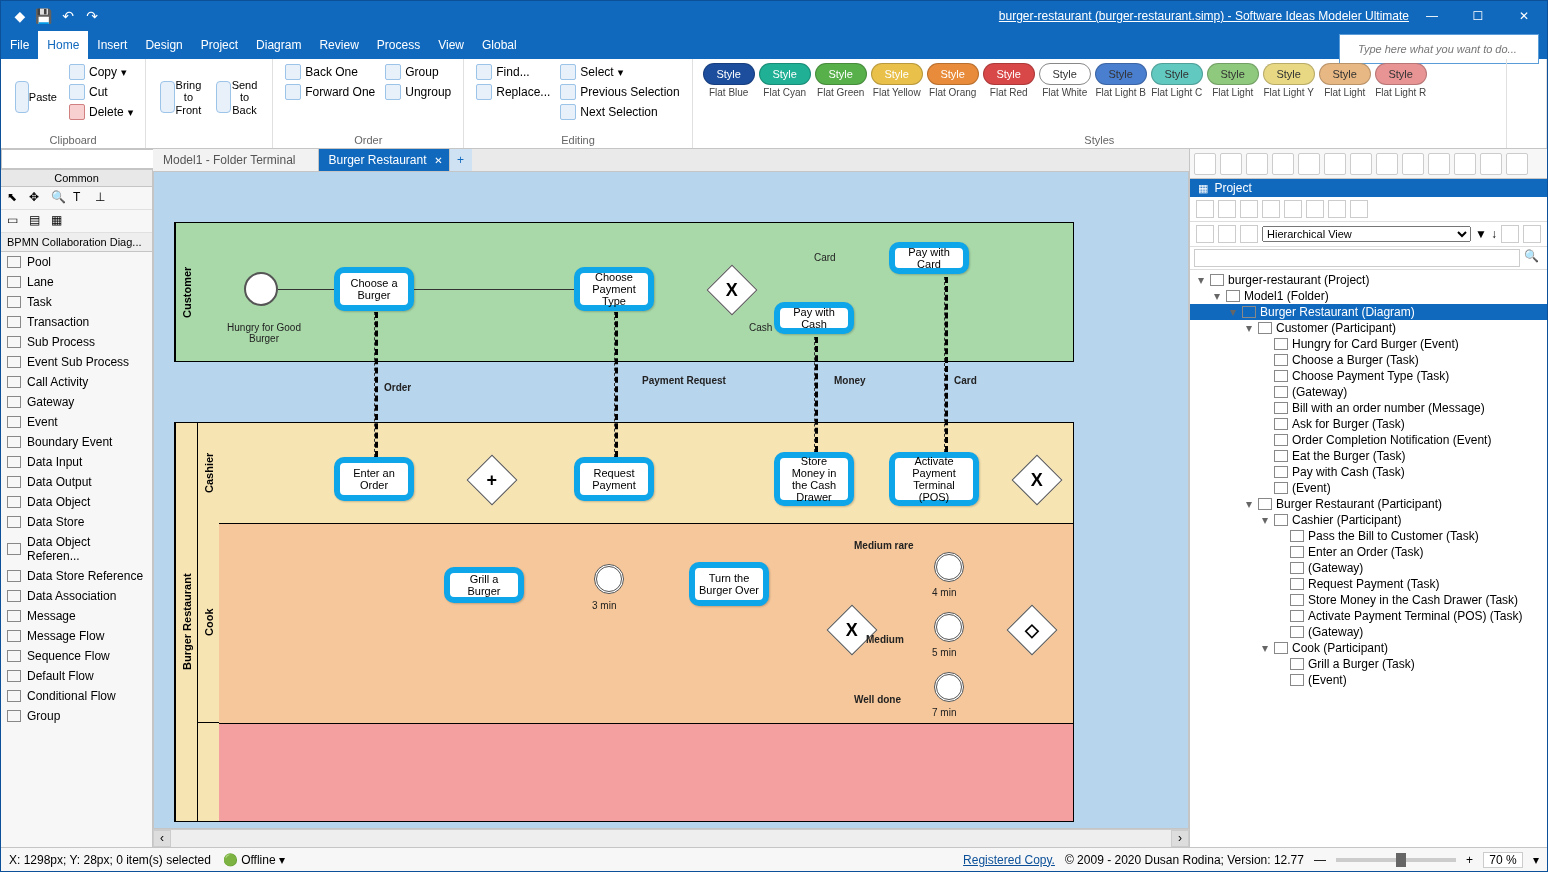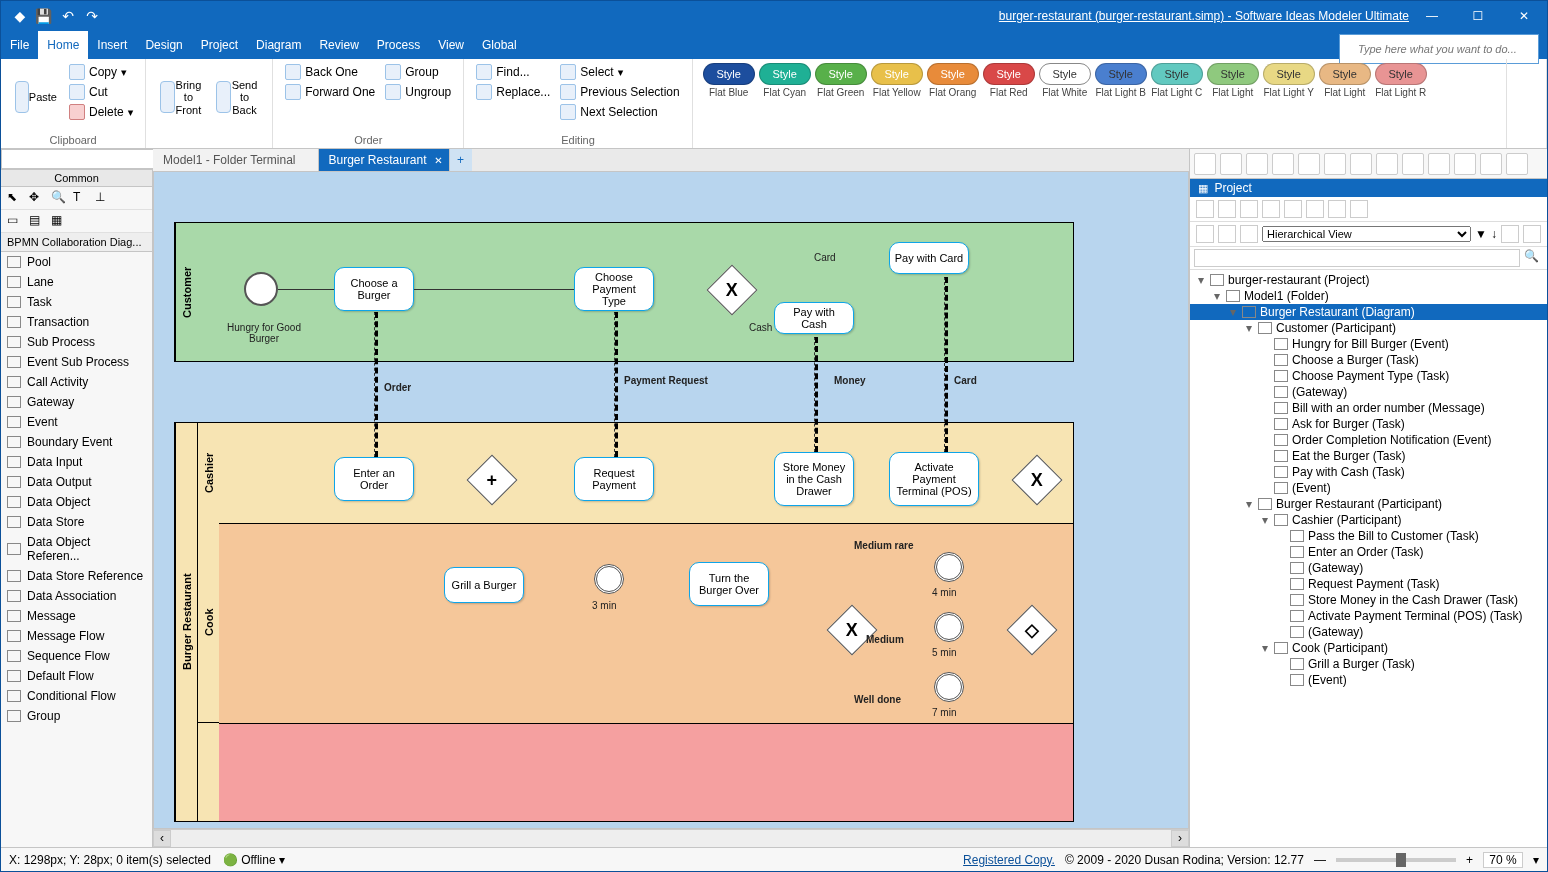--- a/index.html
+++ b/index.html
@@ -44,21 +44,21 @@
 .canvas-area { flex:1; display:flex; flex-direction:column; background:#eaeaea; }
 .doctabs { display:flex; background:#eaeaea; height:22px; align-items:stretch; }
 .doctab { padding:0 22px 0 10px; display:flex; align-items:center; position:relative; border-right:1px solid #c5c5c5; font-size:11px; cursor:pointer; }
 .doctab.inactive { background:#f2f2f2; color:#555; }
 .doctab.active { background:#1169be; color:#fff; }
 .doctab .close { position:absolute; right:6px; font-size:10px; }
 .doctabs .plus { width:22px; display:flex; align-items:center; justify-content:center; color:#1169be; background:#cfe2f3; cursor:pointer; }
 .canvas { flex:1; position:relative; overflow:hidden; background:#b8d5ee; border:1px solid #c5c5c5; }
 .pool { position:absolute; border:1px solid #000; }
 .lane-label { position:absolute; left:0; top:0; bottom:0; width:22px; writing-mode:vertical-rl; transform:rotate(180deg); display:flex; align-items:center; justify-content:center; font-size:11px; font-weight:bold; border-right:1px solid #000; }
-.task { position:absolute; background:#fff; border:1px solid #0ea5e9; border-radius:10px; box-shadow:1px 1px 2px rgba(0,0,0,0.2); display:flex; align-items:center; justify-content:center; text-align:center; font-size:11px; padding:4px; }
+.task { position:absolute; background:#fff; border:6px solid #0ea5e9; border-radius:10px; box-shadow:1px 1px 2px rgba(0,0,0,0.2); display:flex; align-items:center; justify-content:center; text-align:center; font-size:11px; padding:4px; }
 .event { position:absolute; width:34px; height:34px; border:2px solid #555; border-radius:50%; background:#fff; }
 .gateway { position:absolute; width:36px; height:36px; background:#fff; border:1px solid #555; transform:rotate(45deg); display:flex; align-items:center; justify-content:center; }
 .gateway span { transform:rotate(-45deg); font-weight:bold; font-size:18px; }
 .timer { position:absolute; width:30px; height:30px; border:3px double #555; border-radius:50%; background:#fff; }
 .flow-label { position:absolute; font-size:10px; color:#222; }
 .arrow { position:absolute; border-top:1px solid #333; }
 .arrow.v { border-top:none; border-left:1px solid #333; }
 .arrow.dashed { border-style:dashed; }
 .rightpanel { width:358px; border-left:1px solid #c5c5c5; display:flex; flex-direction:column; background:#fff; }
 .righttop { height:30px; display:flex; align-items:center; gap:4px; padding:0 4px; border-bottom:1px solid #c5c5c5; background:#f7f7f7; overflow:hidden; }
@@ -229,20 +229,21 @@
             <div class="stylelbl">Flat White</div>
             <div class="stylelbl">Flat Light B</div>
             <div class="stylelbl">Flat Light C</div>
             <div class="stylelbl">Flat Light</div>
             <div class="stylelbl">Flat Light Y</div>
             <div class="stylelbl">Flat Light</div>
             <div class="stylelbl">Flat Light R</div>
           </div>
         </div>
       </div>
+    <div class="lbl">Styles</div>
   </div>
   <div class="rgroup" style="width:40px;">
     <div class="body">
         <div class="smallcol">
       <span class="ic" style="width:20px;height:20px;"></span>
       <span class="ic" style="width:20px;height:20px;"></span>
     </div>
       </div>
       <div class="lbl">&nbsp;</div>
   </div>
@@ -387,21 +388,21 @@
       <div class="task" style="left:420px;top:95px;width:80px;height:44px;">Choose Payment Type</div>
       <div class="gateway" style="left:560px;top:100px;">
           <span>X</span>
         </div>
       <div class="task" style="left:620px;top:130px;width:80px;height:32px;">Pay with Cash</div>
       <div class="task" style="left:735px;top:70px;width:80px;height:32px;">Pay with Card</div>
       <div class="flow-label" style="left:660px;top:80px;">Card</div>
       <div class="flow-label" style="left:595px;top:150px;">Cash</div>
 
       <div class="flow-label" style="left:230px;top:210px;font-weight:bold;">Order</div>
-      <div class="flow-label" style="left:470px;top:203px;font-weight:bold;text-align:center;">Payment Request</div>
+      <div class="flow-label" style="left:488px;top:203px;font-weight:bold;text-align:center;">Payment Request</div>
       <div class="flow-label" style="left:680px;top:203px;font-weight:bold;">Money</div>
       <div class="flow-label" style="left:800px;top:203px;font-weight:bold;">Card</div>
 
       <div class="pool" style="left:20px;top:250px;width:900px;height:400px;background:#f7e4b3;">
         <div class="lane-label">Burger Restaurant</div>
         <div style="position:absolute;left:22px;top:0;bottom:0;width:22px;writing-mode:vertical-rl;transform:rotate(180deg);border-right:1px solid #000;">
         </div>
         <div style="position:absolute;left:22px;top:0;width:22px;height:100px;writing-mode:vertical-rl;transform:rotate(180deg);display:flex;align-items:center;justify-content:center;font-size:11px;font-weight:bold;border-right:1px solid #000;">Cashier</div>
         <div style="position:absolute;left:22px;top:100px;width:22px;height:200px;writing-mode:vertical-rl;transform:rotate(180deg);display:flex;align-items:center;justify-content:center;font-size:11px;font-weight:bold;border-right:1px solid #000;border-top:1px solid #000;">Cook</div>
         <div style="position:absolute;left:44px;top:100px;right:0;height:200px;background:#f5c79a;border-top:1px solid #000;"></div>
@@ -512,21 +513,21 @@
           <span>Burger Restaurant (Diagram)</span>
         </div>
         <div class="node" style="padding-left: 54px;">
           <span class="exp">▾</span>
           <span class="ic"></span>
           <span>Customer (Participant)</span>
         </div>
         <div class="node" style="padding-left: 70px;">
           <span class="exp"></span>
           <span class="ic"></span>
-          <span>Hungry for Bill Burger (Event)</span>
+          <span>Hungry for Card Burger (Event)</span>
         </div>
         <div class="node" style="padding-left: 70px;">
           <span class="exp"></span>
           <span class="ic"></span>
           <span>Choose a Burger (Task)</span>
         </div>
         <div class="node" style="padding-left: 70px;">
           <span class="exp"></span>
           <span class="ic"></span>
           <span>Choose Payment Type (Task)</span>

